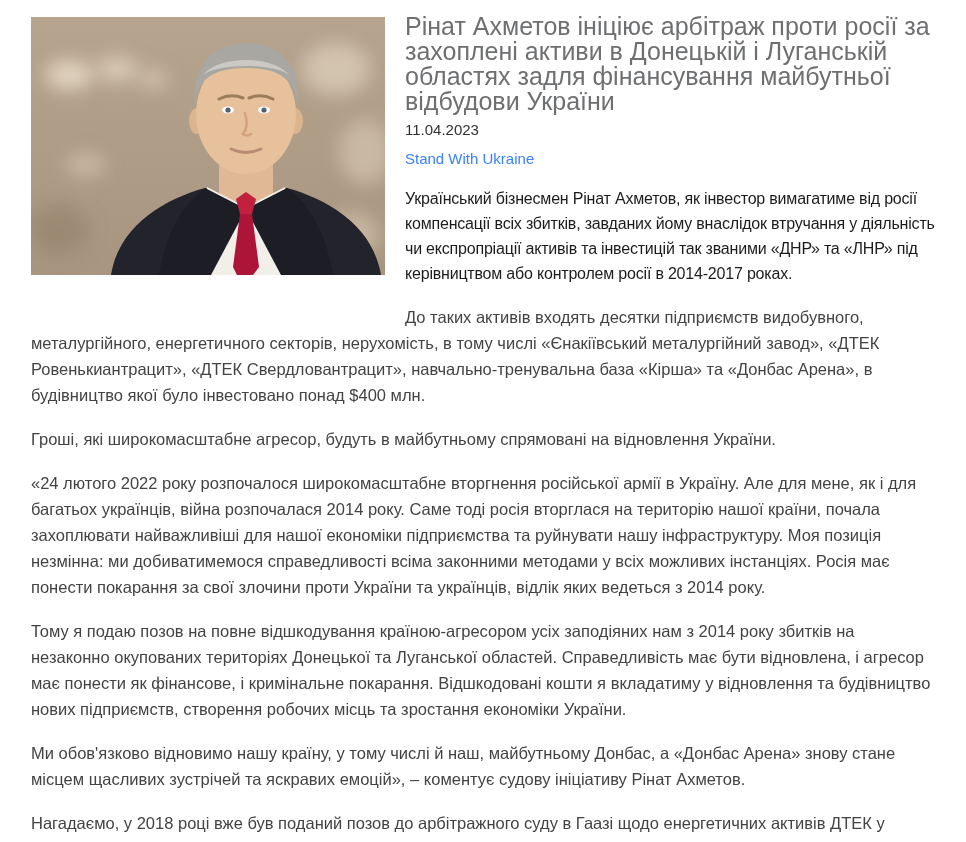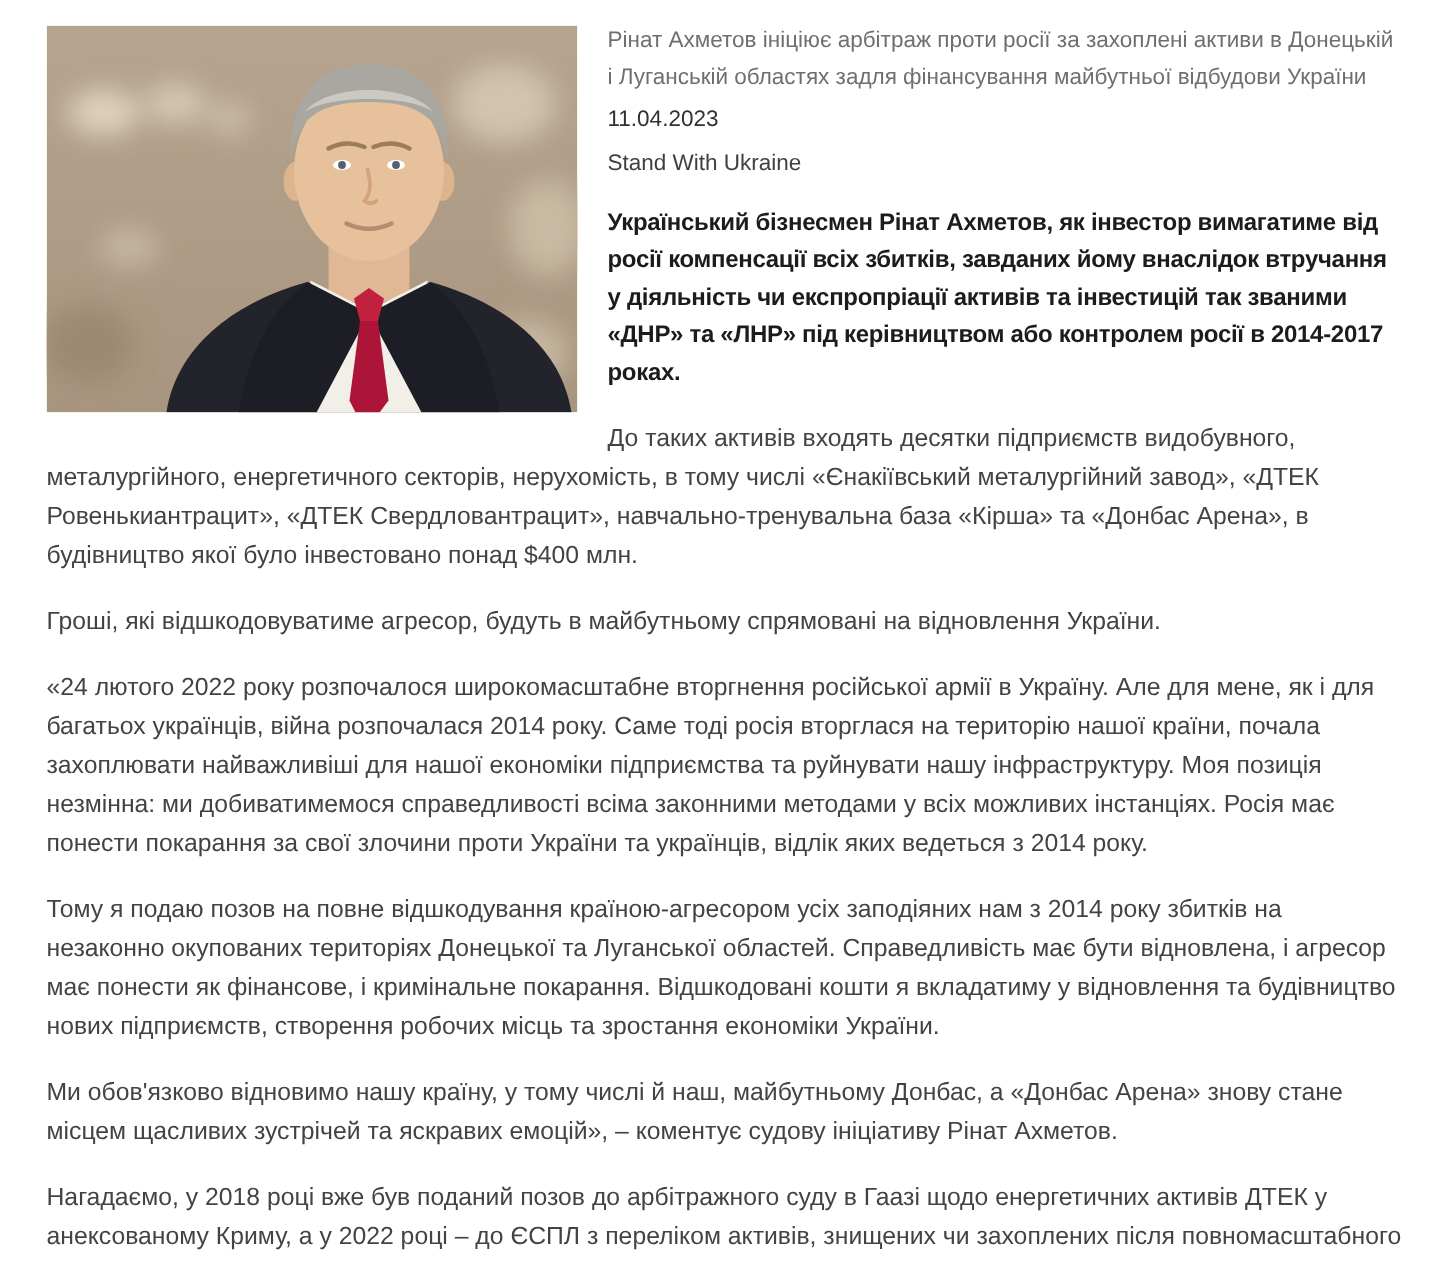--- a/index.html
+++ b/index.html
@@ -18,43 +18,43 @@
   }
   figure.photo {
     float: left;
     width: 354px;
     height: 258px;
     margin: 3px 20px 30px 0;
     overflow: hidden;
   }
   figure.photo svg { display: block; }
   h1.title {
-    font-size: 15px;
+    font-size: 25px;
     line-height: 25px;
     font-weight: 400;
     color: #6e6f71;
     margin: 0 0 7px 0;
   }
   .date {
     font-size: 15px;
     color: #323232;
     margin: 0 0 12px 0;
     padding-left: 42px;
   }
   .tag {
     display: inline-block;
     font-size: 15px;
-    color: #404040;
+    color: #3b82f6;
     margin: 0 10px 19px 0;
     cursor: pointer;
   }
   p.lead {
     font-size: 16px;
     letter-spacing: -0.2px;
-    font-weight: 700;
+    font-weight: 400;
     line-height: 25px;
     color: #1c1c1c;
     margin: 0 0 12px 0;
   }
   .body p {
     font-size: 16.5px;
     line-height: 26px;
     color: #434343;
     margin: 18px 0 14px 0;
   }
@@ -114,20 +114,20 @@
   <h1 class="title">Рінат Ахметов ініціює арбітраж проти росії за захоплені активи в Донецькій і Луганській областях задля фінансування майбутньої відбудови України</h1>
 
   <div class="date">11.04.2023</div>
 
   <div class="tag">Stand With Ukraine</div>
 
   <p class="lead">Український бізнесмен Рінат Ахметов, як інвестор вимагатиме від росії компенсації всіх збитків, завданих йому внаслідок втручання у діяльність чи експропріації активів та інвестицій так званими «ДНР» та «ЛНР» під керівництвом або контролем росії в 2014-2017 роках.</p>
 
   <div class="body">
     <p>До таких активів входять десятки підприємств видобувного, металургійного, енергетичного секторів, нерухомість, в тому числі «Єнакіївський металургійний завод», «ДТЕК Ровенькиантрацит», «ДТЕК Свердловантрацит», навчально-тренувальна база «Кірша» та «Донбас Арена», в будівництво якої було інвестовано понад $400 млн.</p>
-    <p>Гроші, які відшкодовуватиме агресор, будуть в майбутньому спрямовані на відновлення України.</p>
+    <p>Гроші, які широкомасштабне агресор, будуть в майбутньому спрямовані на відновлення України.</p>
     <p>«24 лютого 2022 року розпочалося широкомасштабне вторгнення російської армії в Україну. Але для мене, як і для багатьох українців, війна розпочалася 2014 року. Саме тоді росія вторглася на територію нашої країни, почала захоплювати найважливіші для нашої економіки підприємства та руйнувати нашу інфраструктуру. Моя позиція незмінна: ми добиватимемося справедливості всіма законними методами у всіх можливих інстанціях. Росія має понести покарання за свої злочини проти України та українців, відлік яких ведеться з 2014 року.</p>
     <p>Тому я подаю позов на повне відшкодування країною-агресором усіх заподіяних нам з 2014 року збитків на незаконно окупованих територіях Донецької та Луганської областей. Справедливість має бути відновлена, і агресор має понести як фінансове, і кримінальне покарання. Відшкодовані кошти я вкладатиму у відновлення та будівництво нових підприємств, створення робочих місць та зростання економіки України.</p>
     <p>Ми обов'язково відновимо нашу країну, у тому числі й наш, майбутньому Донбас, а «Донбас Арена» знову стане місцем щасливих зустрічей та яскравих емоцій», –  коментує судову ініціативу Рінат Ахметов.</p>
     <p>Нагадаємо, у 2018 році вже був поданий позов до арбітражного суду в Гаазі щодо енергетичних активів ДТЕК у анексованому Криму, а у 2022 році – до ЄСПЛ з переліком активів, знищених чи захоплених після повномасштабного вторгнення росії. Юридичні служби SCM і всіх бізнесів Ріната Ахметова докладають максимальних зусиль для повного і вичерпного правового переслідування росії, шукають необхідні інструменти та опції в міжнародній процесуальній практиці.</p>
   </div>
 
 </div>
 
 </body></html>

